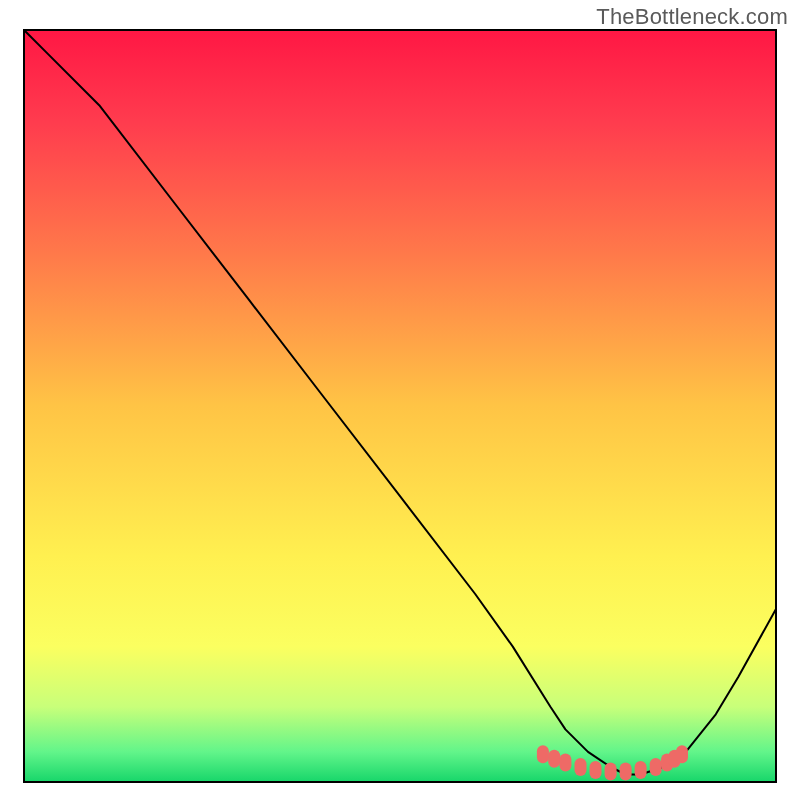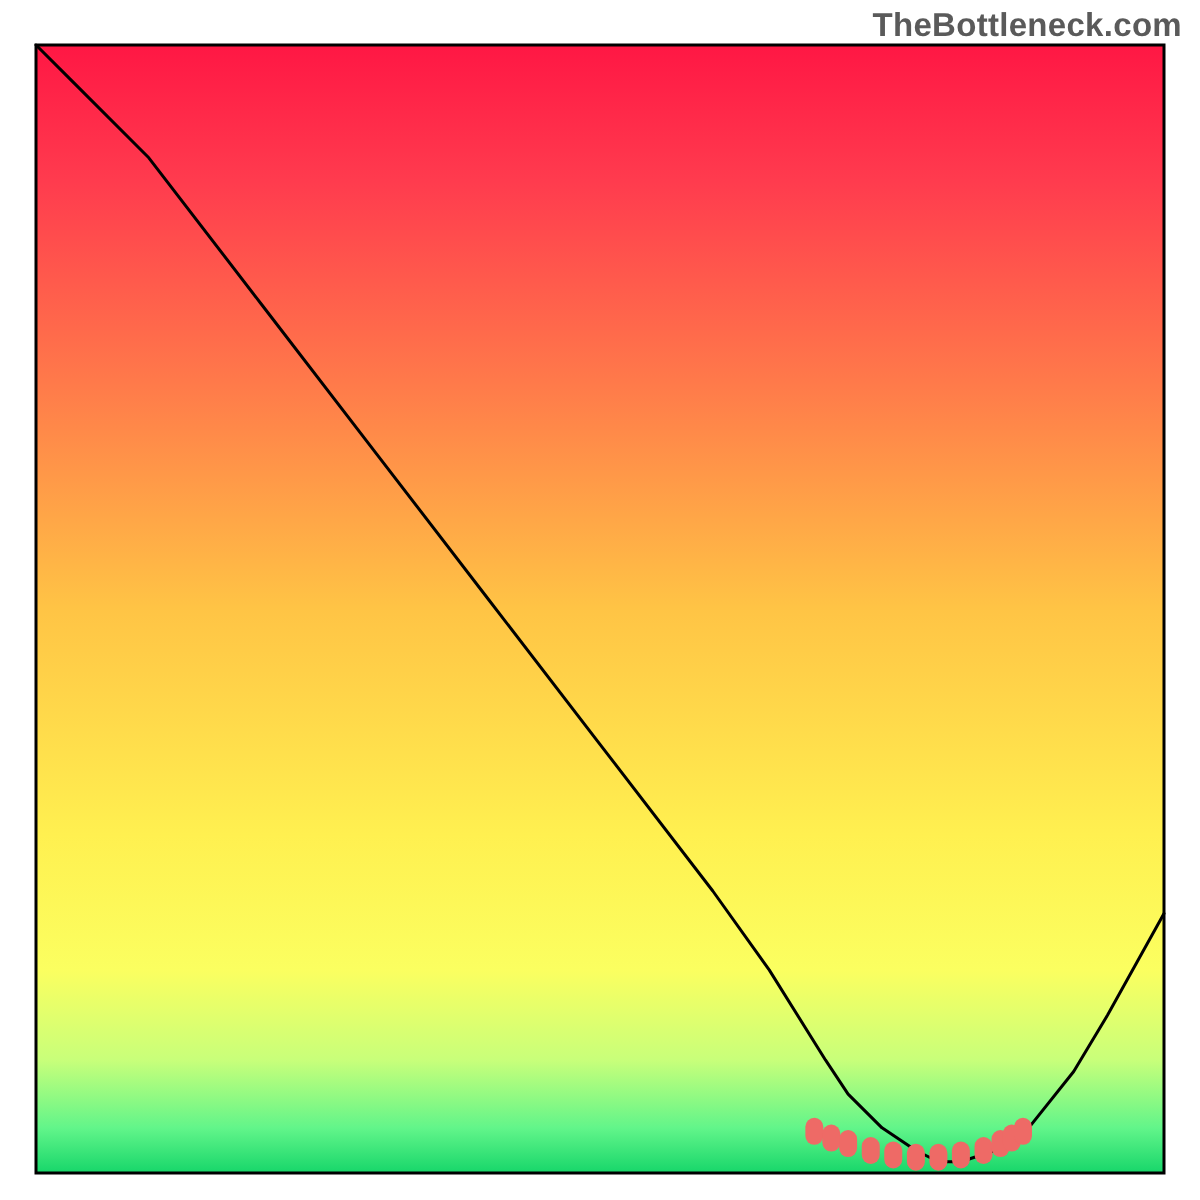--- a/index.html
+++ b/index.html
@@ -9,21 +9,21 @@
     inset: 0;
     width: 800px;
     height: 800px;
   }
   .watermark {
     position: absolute;
     top: 4px;
     right: 12px;
     font-family: Arial, Helvetica, sans-serif;
     font-size: 22px;
-    font-weight: 700;
+    font-weight: 400;
     color: #5a5a5a;
     letter-spacing: 0.2px;
   }
 </style>
 </head>
 <body>
 
 <div class="chart">
   <svg id="chart-svg" width="800" height="800" viewBox="0 0 800 800">
       <defs>

